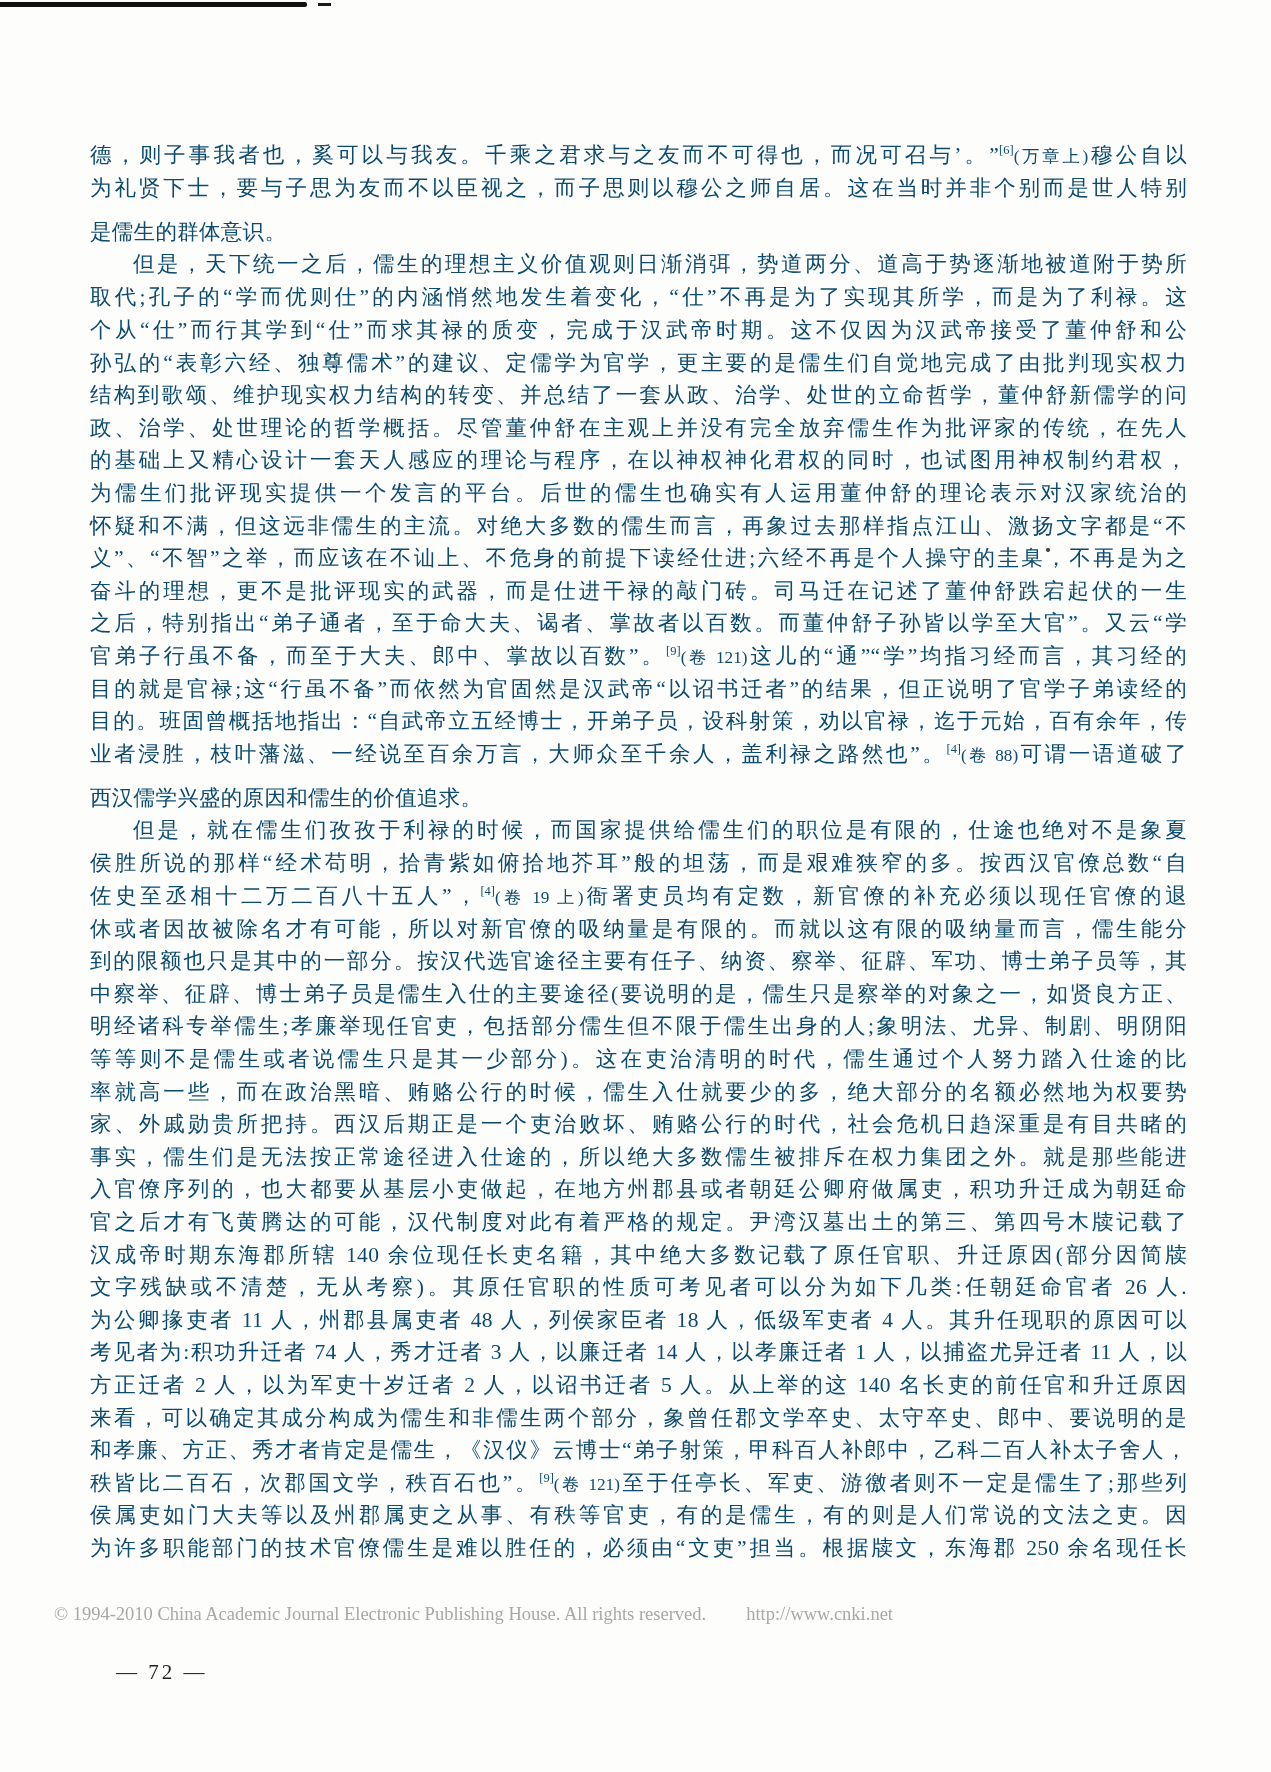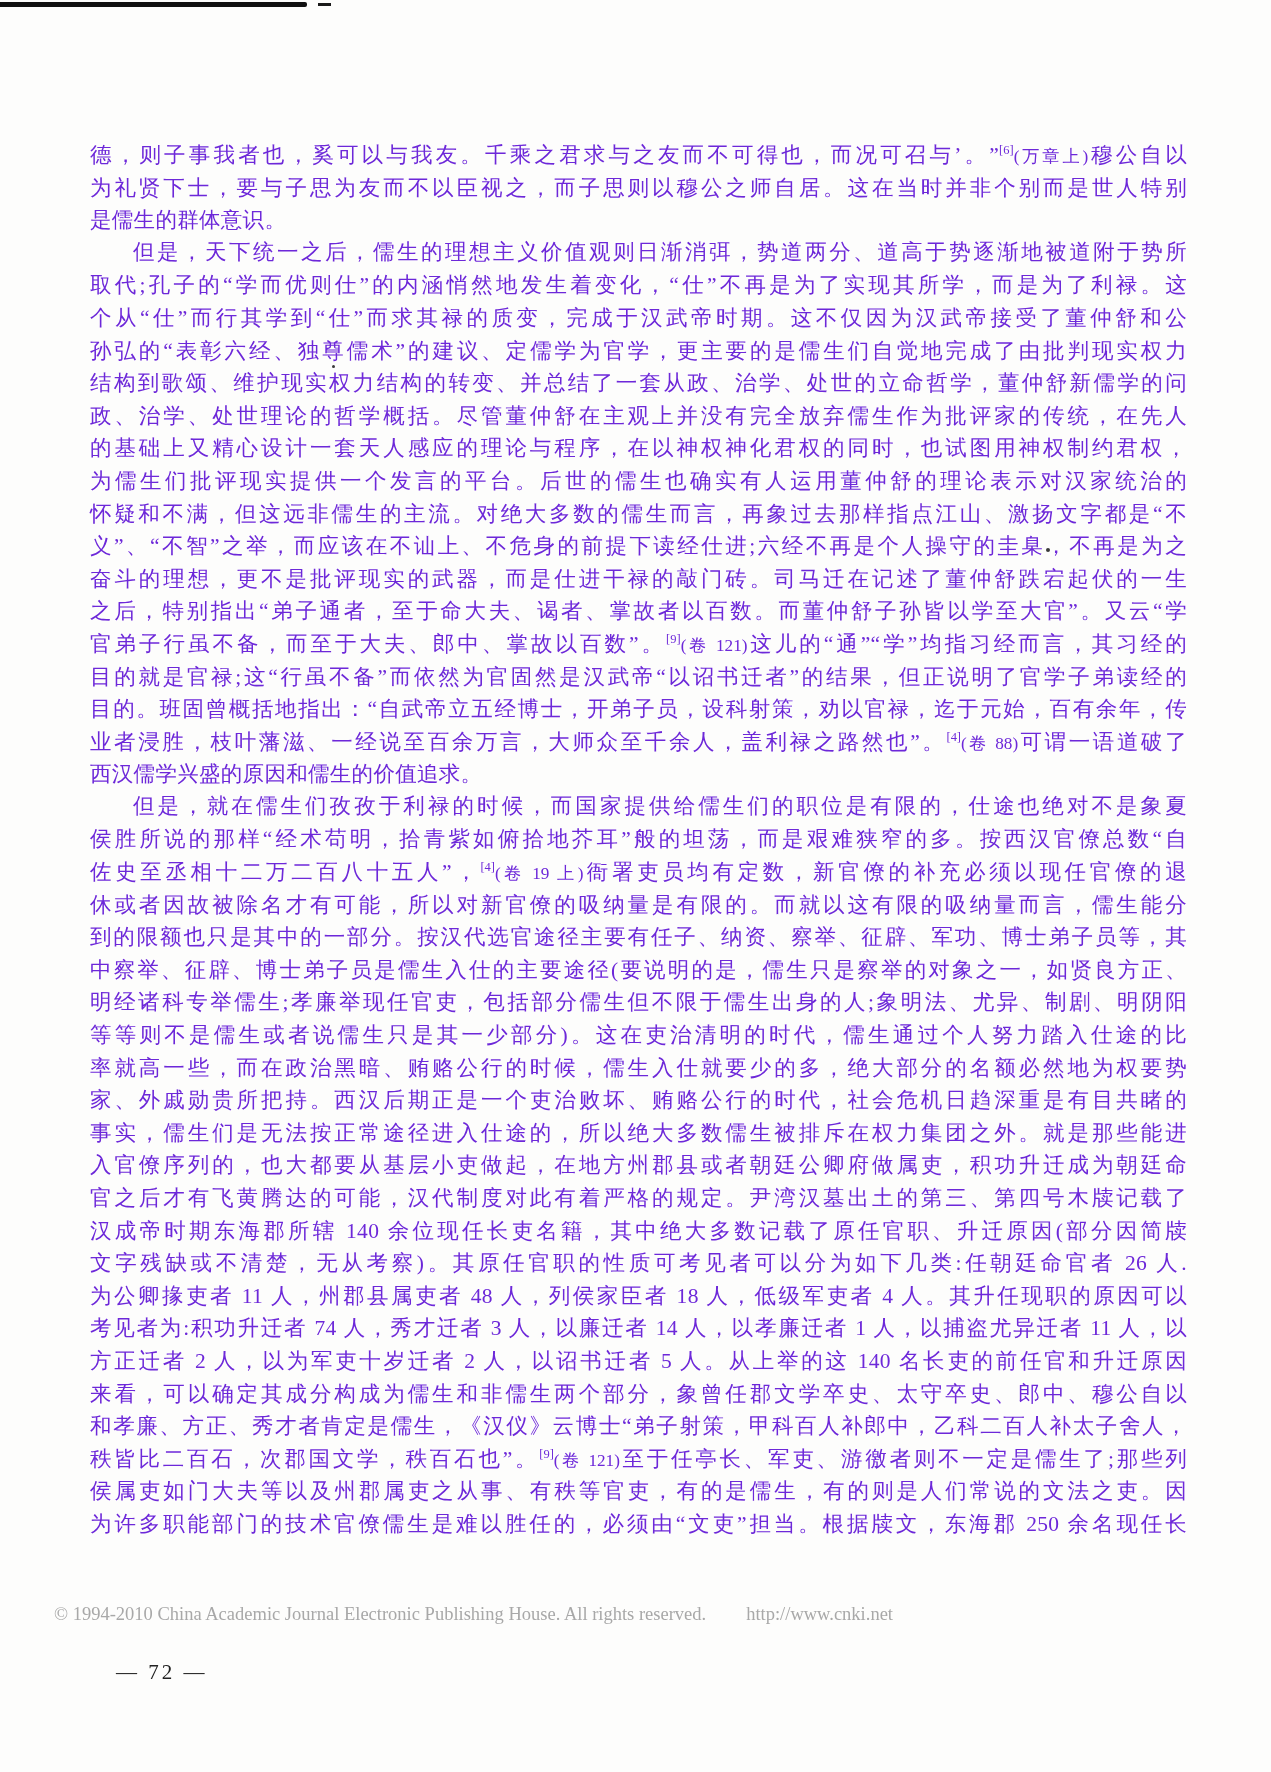--- a/index.html
+++ b/index.html
@@ -19,30 +19,30 @@
   .scan-dash {
     position:absolute; left:318px; top:3px;
     width:13px; height:3px; background:#1a1a1a;
   }
   .speck { position:absolute; background:#3a3a3a; border-radius:50%; }
   .speck.a { left:1046px; top:548px; width:4px; height:4px; }
   .speck.b { left:332px; top:365px; width:3px; height:3px; }
 
   #text-container {
     position:absolute; left:90px; top:139px; width:1097px;
-    color:#6d28d9;
+    color:#0c4a6e;
     font-size:21.5px;
   }
   .text-line {
     height:32.6px; line-height:32.6px;
     text-align:justify;
     text-align-last:justify;
     letter-spacing:0.3px;
   }
-  .text-line.short { text-align-last:left; }
+  .text-line.short { text-align-last:left;margin-top:12px; }
   .text-line.para-first { text-indent:43px;font-family:Liberation Mono, monospace; }
   sup { font-size:0.58em; vertical-align:super; line-height:0; letter-spacing:0; }
   .cite { font-size:0.8em; letter-spacing:0; }
 
   .page-number {
     position:absolute; left:116px; top:1660px;
     font-size:21px; color:#222;
     letter-spacing:3px;
   }
   .footer {
@@ -92,21 +92,21 @@
     <div class="text-line">率就高一些，而在政治黑暗、贿赂公行的时候，儒生入仕就要少的多，绝大部分的名额必然地为权要势</div>
     <div class="text-line">家、外戚勋贵所把持。西汉后期正是一个吏治败坏、贿赂公行的时代，社会危机日趋深重是有目共睹的</div>
     <div class="text-line">事实，儒生们是无法按正常途径进入仕途的，所以绝大多数儒生被排斥在权力集团之外。就是那些能进</div>
     <div class="text-line">入官僚序列的，也大都要从基层小吏做起，在地方州郡县或者朝廷公卿府做属吏，积功升迁成为朝廷命</div>
     <div class="text-line">官之后才有飞黄腾达的可能，汉代制度对此有着严格的规定。尹湾汉墓出土的第三、第四号木牍记载了</div>
     <div class="text-line">汉成帝时期东海郡所辖 140 余位现任长吏名籍，其中绝大多数记载了原任官职、升迁原因(部分因简牍</div>
     <div class="text-line">文字残缺或不清楚，无从考察)。其原任官职的性质可考见者可以分为如下几类:任朝廷命官者 26 人.</div>
     <div class="text-line">为公卿掾吏者 11 人，州郡县属吏者 48 人，列侯家臣者 18 人，低级军吏者 4 人。其升任现职的原因可以</div>
     <div class="text-line">考见者为:积功升迁者 74 人，秀才迁者 3 人，以廉迁者 14 人，以孝廉迁者 1 人，以捕盗尤异迁者 11 人，以</div>
     <div class="text-line">方正迁者 2 人，以为军吏十岁迁者 2 人，以诏书迁者 5 人。从上举的这 140 名长吏的前任官和升迁原因</div>
-    <div class="text-line">来看，可以确定其成分构成为儒生和非儒生两个部分，象曾任郡文学卒史、太守卒史、郎中、穆公自以</div>
+    <div class="text-line">来看，可以确定其成分构成为儒生和非儒生两个部分，象曾任郡文学卒史、太守卒史、郎中、要说明的是</div>
     <div class="text-line">和孝廉、方正、秀才者肯定是儒生，《汉仪》云博士“弟子射策，甲科百人补郎中，乙科二百人补太子舍人，</div>
     <div class="text-line">秩皆比二百石，次郡国文学，秩百石也”。<sup>[9]</sup><span class="cite">(卷 121)</span>至于任亭长、军吏、游徼者则不一定是儒生了;那些列</div>
     <div class="text-line">侯属吏如门大夫等以及州郡属吏之从事、有秩等官吏，有的是儒生，有的则是人们常说的文法之吏。因</div>
     <div class="text-line">为许多职能部门的技术官僚儒生是难以胜任的，必须由“文吏”担当。根据牍文，东海郡 250 余名现任长</div>
   </div>
 
 <div class="page-number">— 72 —</div>
 
 <div class="footer">
   <span>© 1994-2010 China Academic Journal Electronic Publishing House. All rights reserved.</span>

